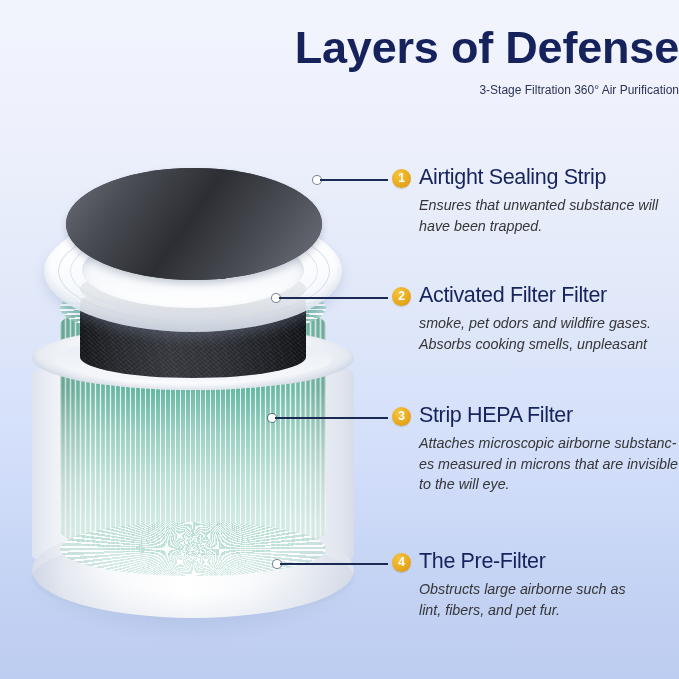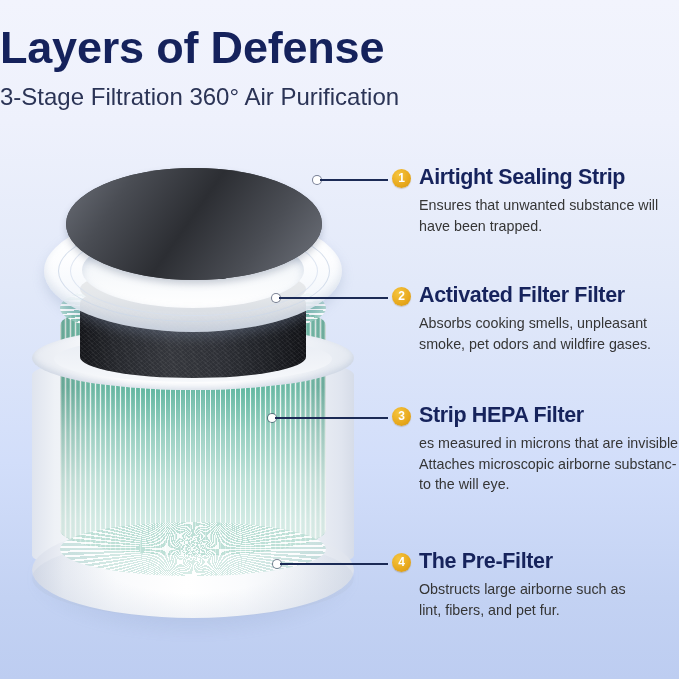--- a/index.html
+++ b/index.html
@@ -5,47 +5,47 @@
   html,body{margin:0;padding:0;}
   body{
     width:679px;height:679px;overflow:hidden;
     font-family:"Liberation Sans", sans-serif;
     background:linear-gradient(to bottom,#f2f4fd 0%,#eef1fc 18%,#e2e9f9 42%,#d2defa 68%,#c3d2f3 88%,#bdcdf1 100%);
     position:relative;
   }
   #stage{position:absolute;inset:0;}
 
   
-  .header{position:absolute;left:0;top:24px;width:679px;text-align:left;}
+  .header{position:absolute;left:0;top:24px;width:679px;text-align:right;}
   .title{
     font-size:45px;font-weight:bold;color:#15225c;letter-spacing:-0.2px;
     line-height:1.06;white-space:nowrap;
   }
   .subtitle{
-    margin-top:11px;font-size:24px;color:#2b3456;font-weight:400;white-space:nowrap;
+    margin-top:11px;font-size:12px;color:#2b3456;font-weight:400;white-space:nowrap;
   }
 
   
   .callout{position:absolute;width:268px;}
   .c-head{display:flex;align-items:flex-start;gap:8px;}
   .badge{
     flex:0 0 auto;width:19px;height:19px;border-radius:50%;
     background:radial-gradient(circle at 36% 30%,#f5c540 0%,#e8a91d 58%,#d3950f 100%);
     color:#fff;font-size:12px;font-weight:bold;line-height:19px;text-align:center;
     margin-top:4px;box-shadow:0 1px 1px rgba(120,80,0,.25);
   }
   .c-title{
-    font-size:21.5px;font-weight:bold;color:#16235c;line-height:1.16;
+    font-size:21.5px;font-weight:normal;color:#16235c;line-height:1.16;
     letter-spacing:-0.35px;white-space:nowrap;
   }
   .c-body{
     margin-top:5px;margin-left:27px;
     font-size:14.3px;color:#353535;line-height:1.45;
   }
-  .c-body div{white-space:nowrap;}
+  .c-body div{white-space:nowrap;font-style:italic;}
 
   
   .leader{position:absolute;height:2px;background:#1b2a55;}
   .dot{
     position:absolute;width:8px;height:8px;border-radius:50%;
     background:#ffffff;box-shadow:0 0 0 1px rgba(30,40,70,.55);
   }
 
   
   #product{position:absolute;left:18px;top:150px;width:350px;height:490px;}
@@ -272,33 +272,33 @@
       <div>have been trapped.</div>
     </div>
   </div>
 
   <div class="callout" style="left:392px;top:283px;">
     <div class="c-head">
       <div class="badge">2</div>
       <div class="c-title">Activated Filter Filter</div>
     </div>
     <div class="c-body">
+      <div>smoke, pet odors and wildfire gases.</div>
       <div>Absorbs cooking smells, unpleasant</div>
-      <div>smoke, pet odors and wildfire gases.</div>
     </div>
   </div>
 
   <div class="callout" style="left:392px;top:403px;">
     <div class="c-head">
       <div class="badge">3</div>
       <div class="c-title">Strip HEPA Filter</div>
     </div>
     <div class="c-body">
+      <div>Attaches microscopic airborne substanc-</div>
       <div>es measured in microns that are invisible</div>
-      <div>Attaches microscopic airborne substanc-</div>
       <div>to the will eye.</div>
     </div>
   </div>
 
   <div class="callout" style="left:392px;top:549px;">
     <div class="c-head">
       <div class="badge">4</div>
       <div class="c-title">The Pre-Filter</div>
     </div>
     <div class="c-body">

